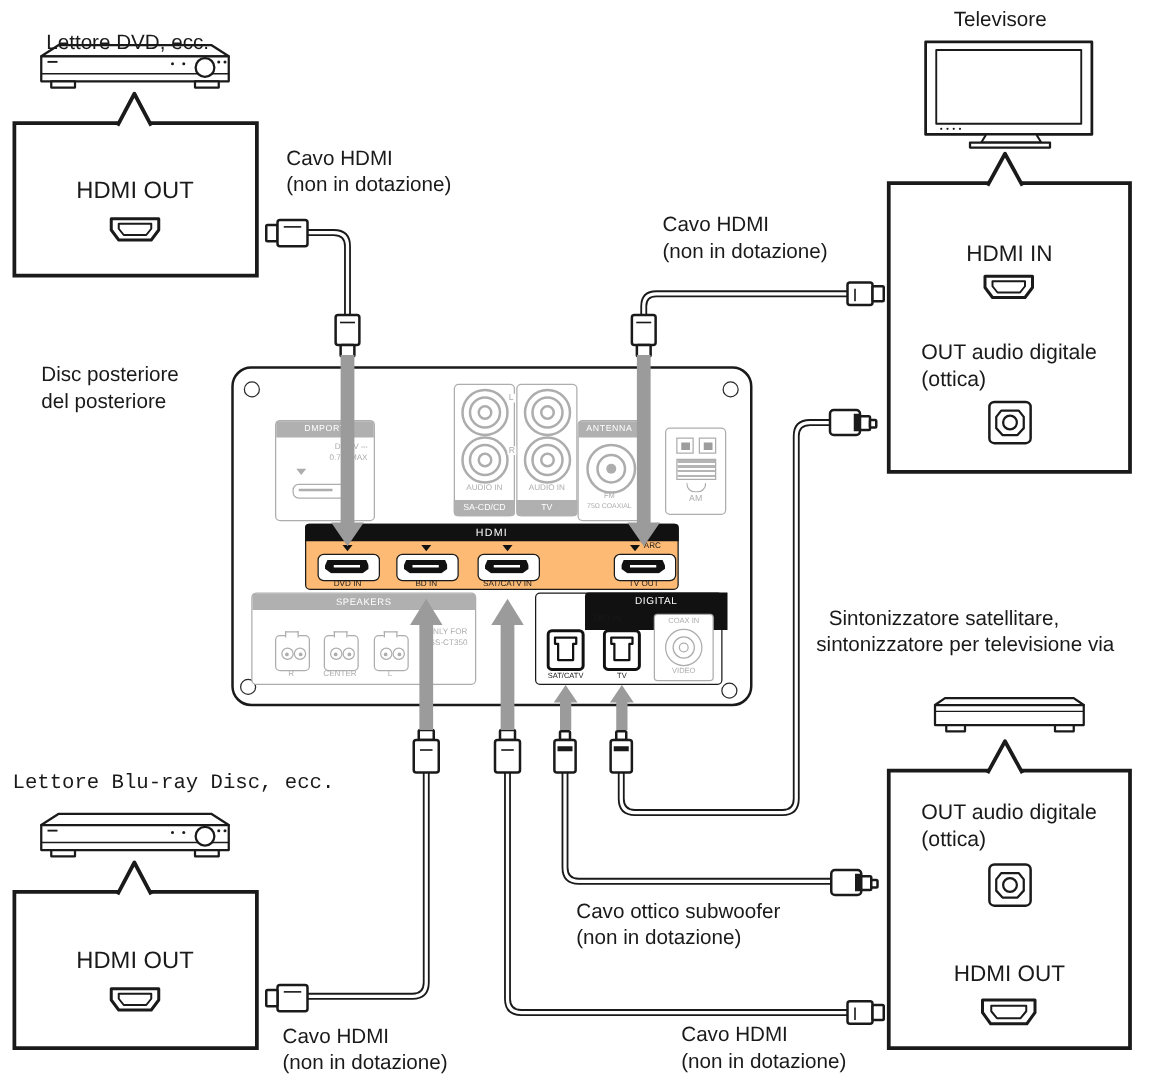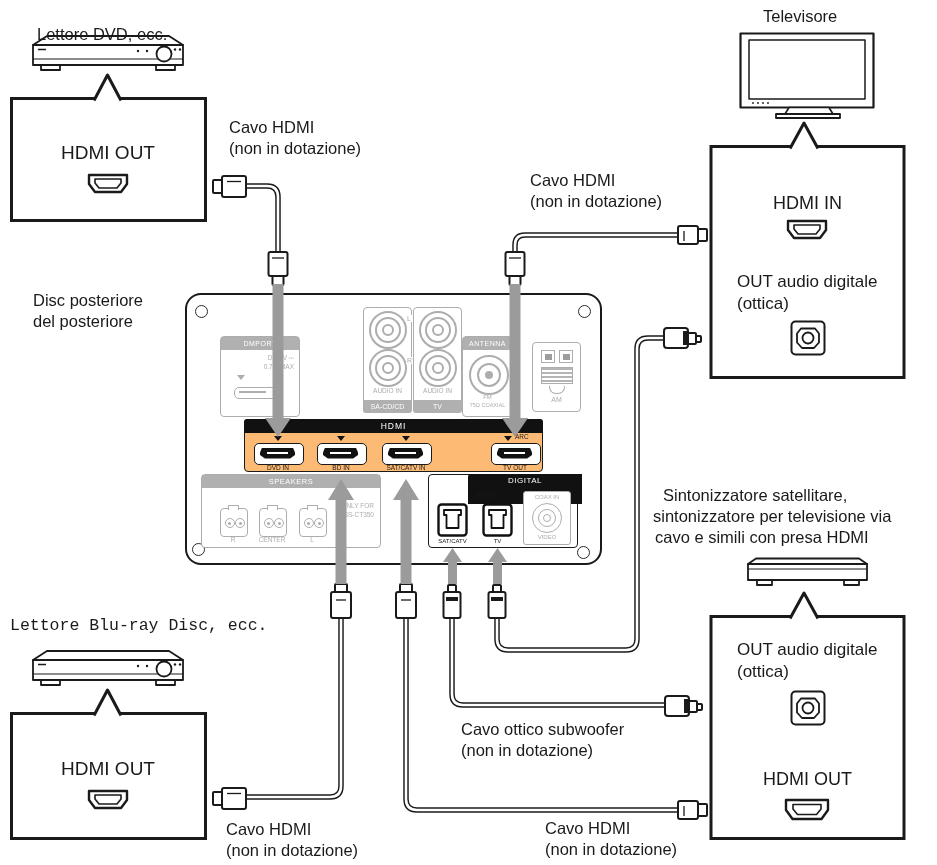--- a/index.html
+++ b/index.html
@@ -355,21 +355,20 @@
     <div>Disc posteriore</div>
     <div>del posteriore</div>
   </div>
 
   <div class="lbl" style="left:652px;top:389px;">
   </div>
 
   <div class="lbl" style="left:653px;top:485px;">
     <div style="margin-left:10px;">Sintonizzatore satellitare,</div>
     <div>sintonizzatore per televisione via</div>
-    <div style="margin-left:2px;">cavo e simili con presa HDMI</div>
   </div>
 
   <div class="lbl" style="left:10px;top:616px;font-family:Liberation Mono, monospace;">Lettore Blu-ray Disc, ecc.</div>
 
   <div class="lbl" style="left:461px;top:719px;">
     <div>Cavo ottico subwoofer</div>
     <div>(non in dotazione)</div>
   </div>
 
   <div class="lbl" style="left:226px;top:819px;">

